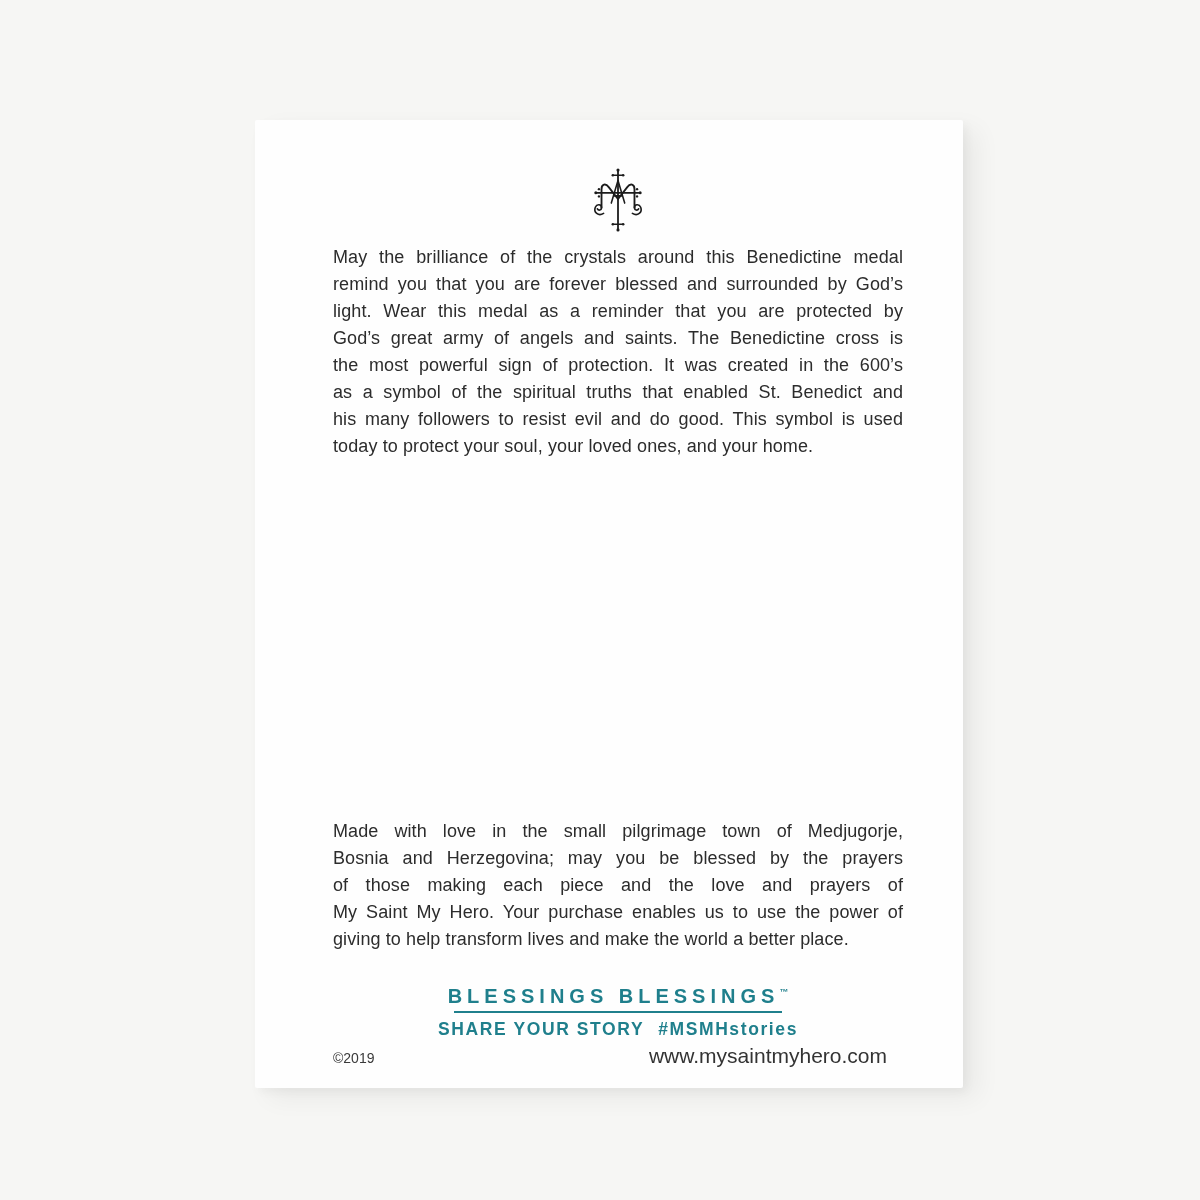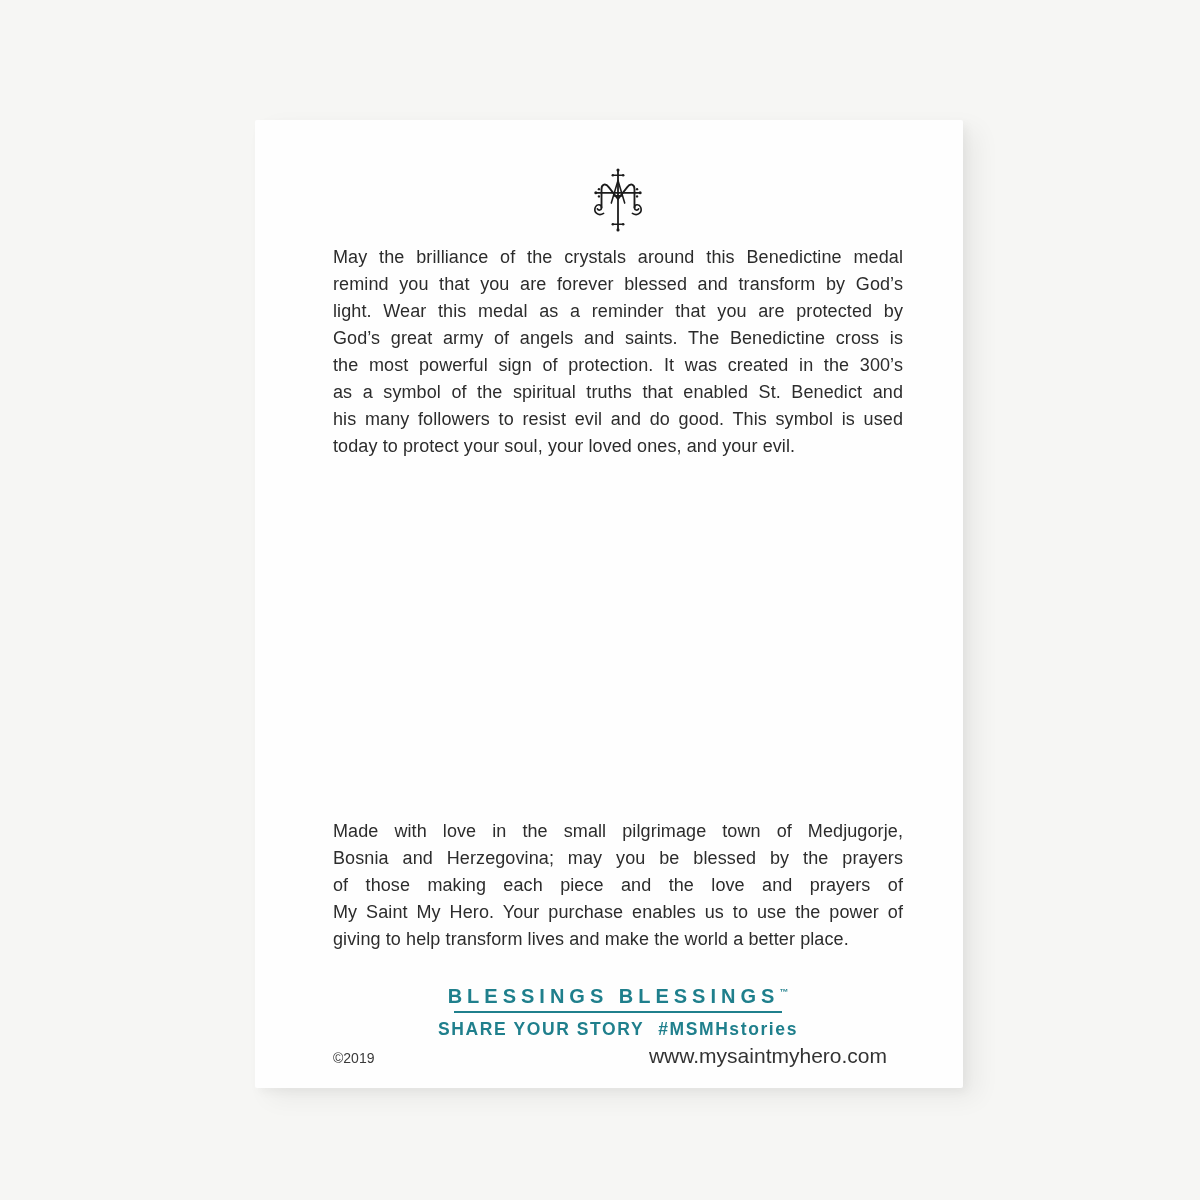--- a/index.html
+++ b/index.html
@@ -130,27 +130,27 @@
             <circle cx="15" cy="59" r="2.3"></circle>
             <circle cx="95" cy="52" r="3"></circle>
             <circle cx="89" cy="45" r="2.3"></circle>
             <circle cx="89" cy="59" r="2.3"></circle>
           </g>
         </svg>
       </div>
 
       <div class="para para-1">
           <div class="jline">May the brilliance of the crystals around this Benedictine medal</div>
-          <div class="jline">remind you that you are forever blessed and transform by God’s</div>
+          <div class="jline">remind you that you are forever blessed and surrounded by God’s</div>
           <div class="jline">light. Wear this medal as a reminder that you are protected by</div>
           <div class="jline">God’s great army of angels and saints. The Benedictine cross is</div>
-          <div class="jline">the most powerful sign of protection. It was created in the 300’s</div>
+          <div class="jline">the most powerful sign of protection. It was created in the 600’s</div>
           <div class="jline">as a symbol of the spiritual truths that enabled St. Benedict and</div>
           <div class="jline">his many followers to resist evil and do good. This symbol is used</div>
-          <div class="jline jlast">today to protect your soul, your loved ones, and your evil.</div>
+          <div class="jline jlast">today to protect your soul, your loved ones, and your home.</div>
         </div>
 
       <div class="para para-2">
           <div class="jline">Made with love in the small pilgrimage town of Medjugorje,</div>
           <div class="jline">Bosnia and Herzegovina; may you be blessed by the prayers</div>
           <div class="jline">of those making each piece and the love and prayers of</div>
           <div class="jline">My Saint My Hero. Your purchase enables us to use the power of</div>
           <div class="jline jlast">giving to help transform lives and make the world a better place.</div>
         </div>
 

